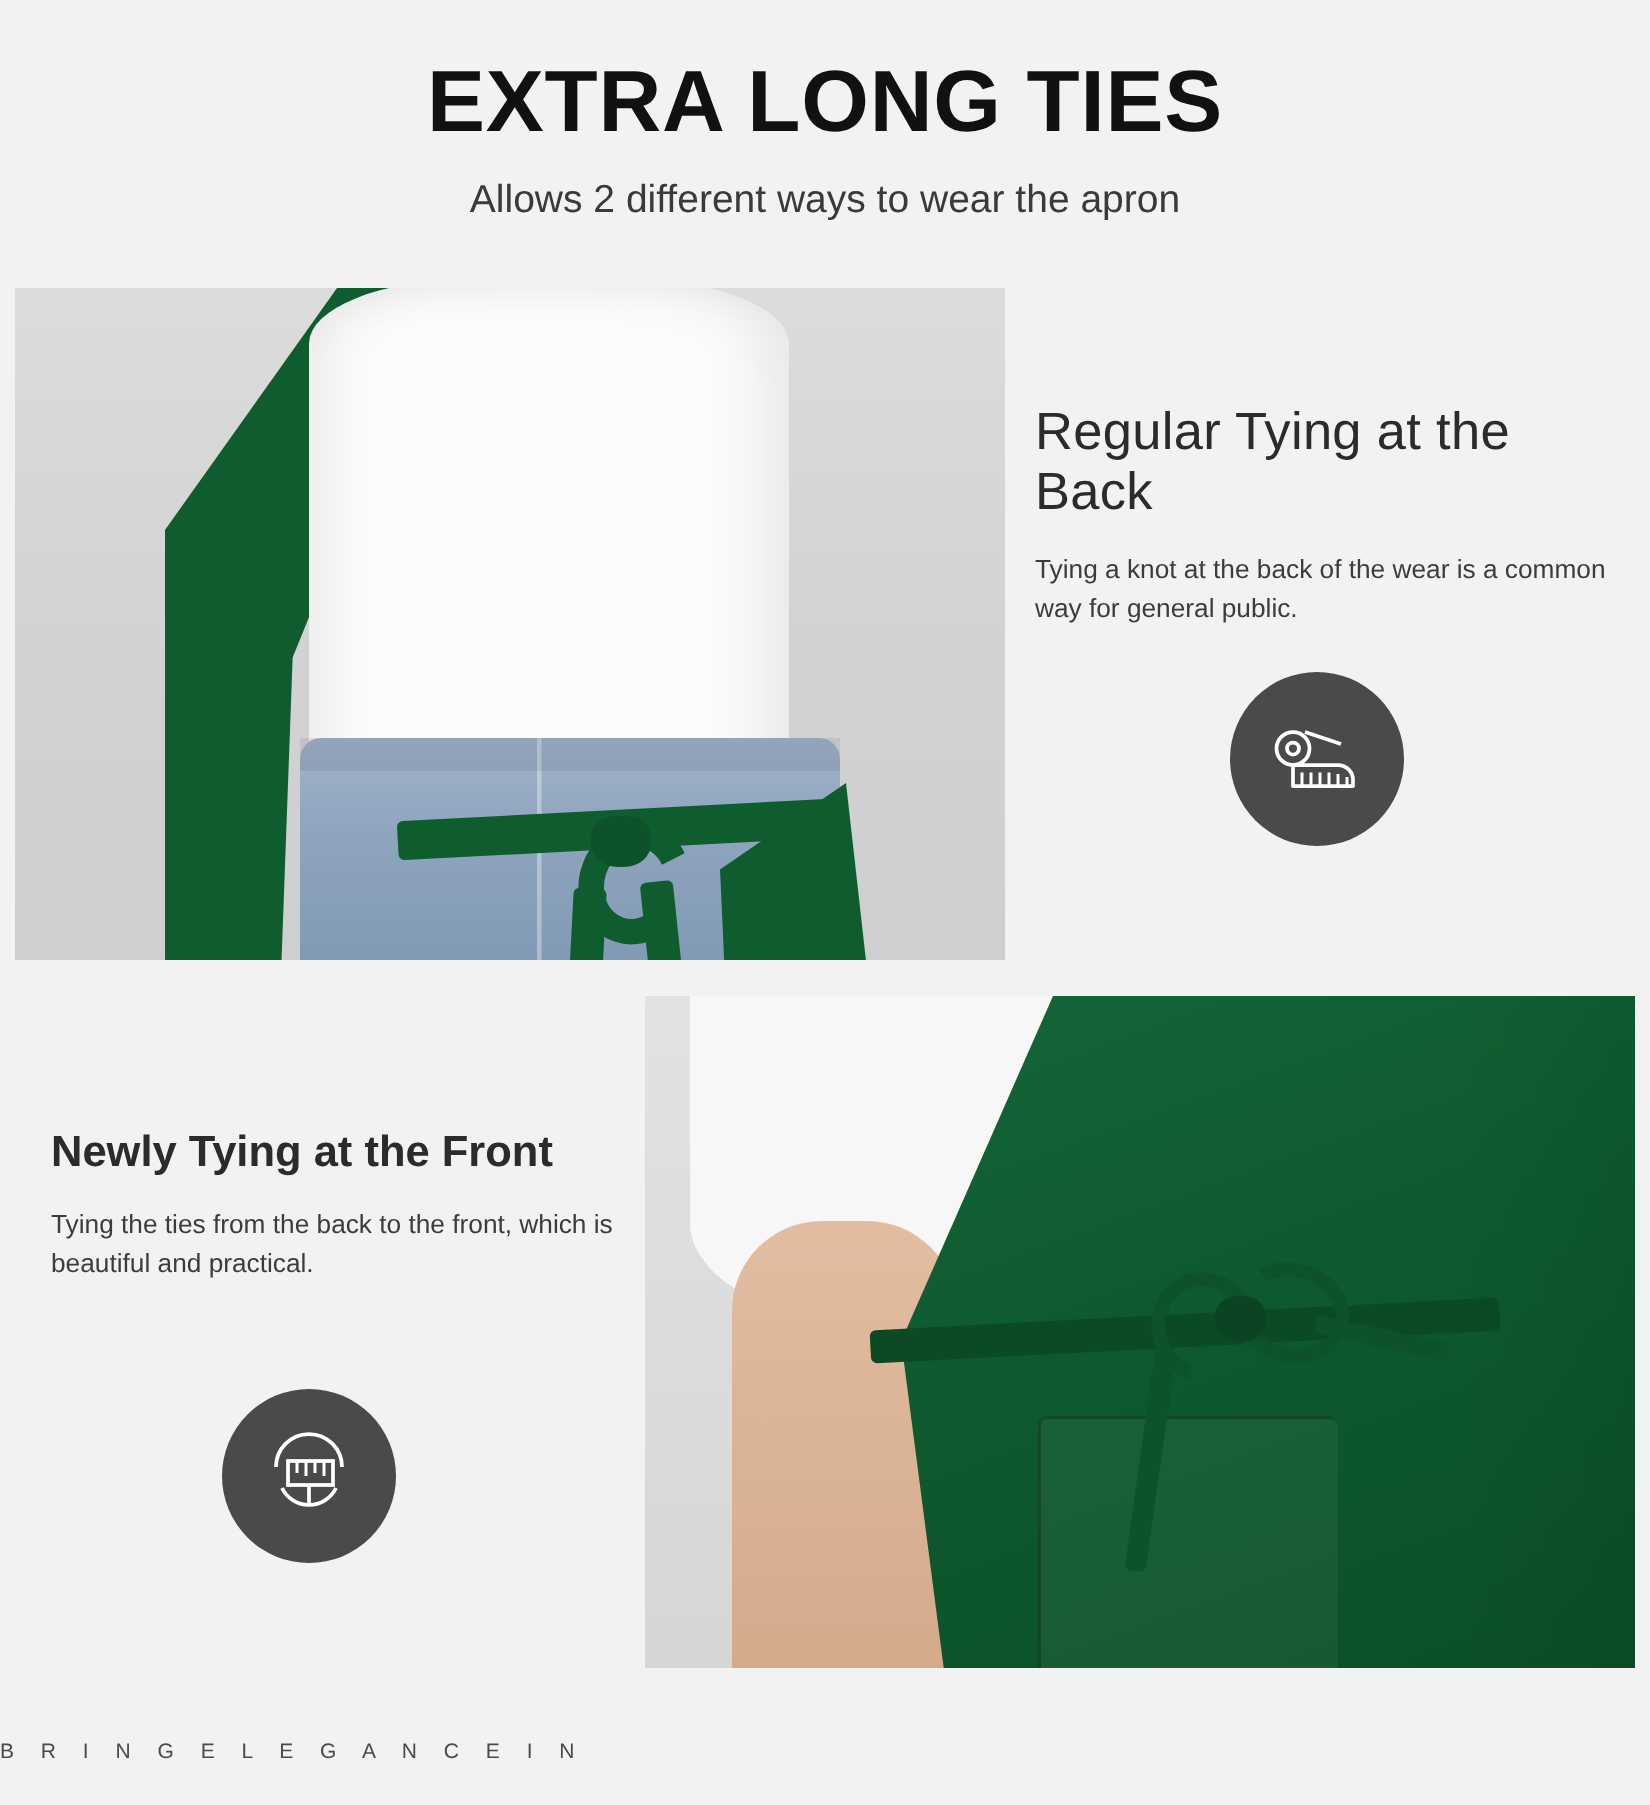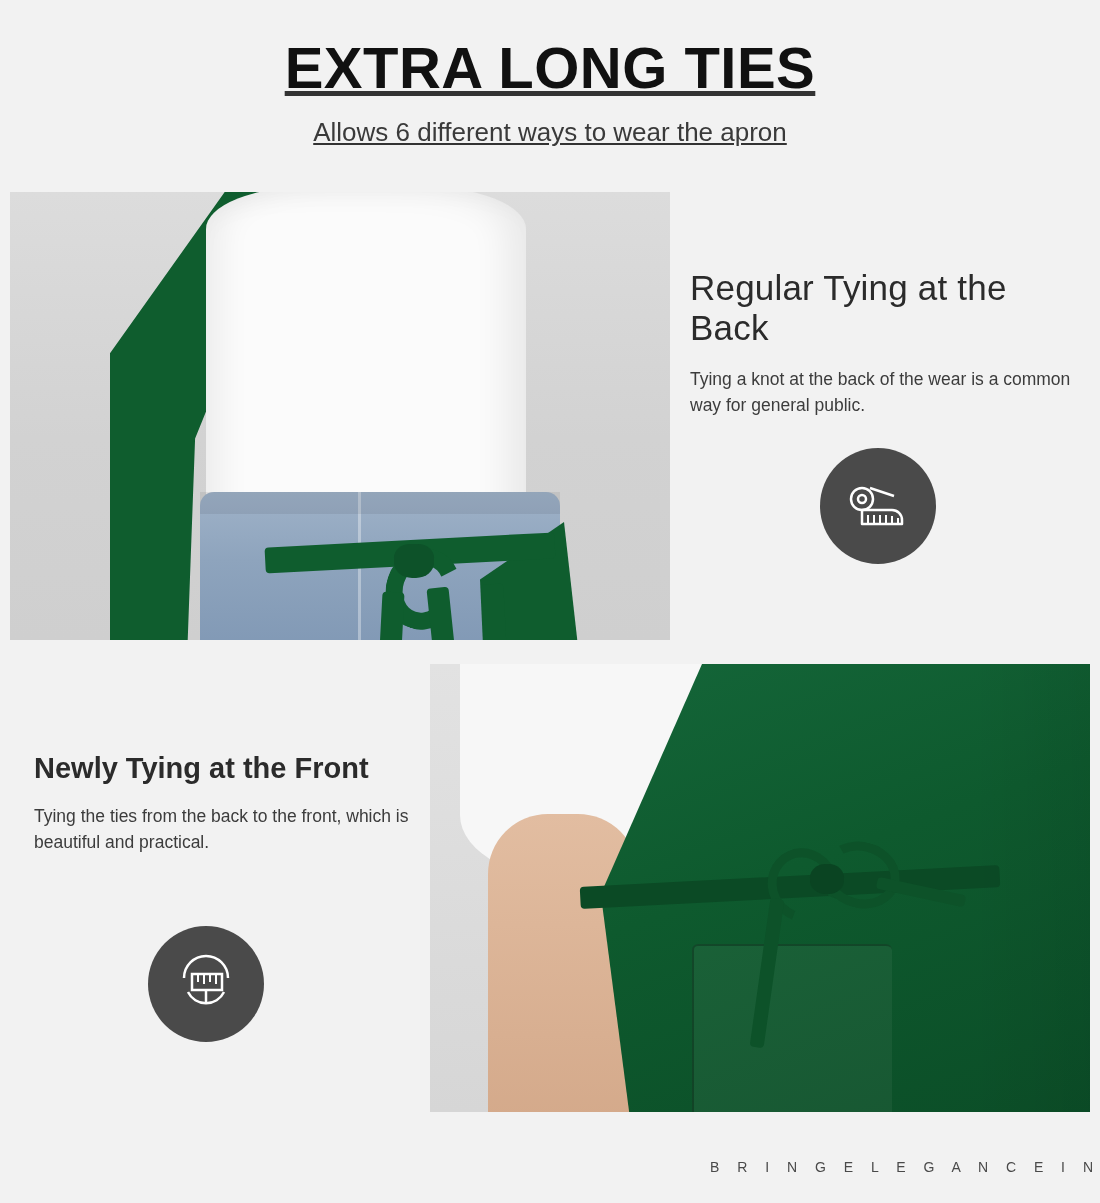--- a/index.html
+++ b/index.html
@@ -15,21 +15,20 @@
     font-family: "Liberation Sans", sans-serif;
     color: #333;
     overflow: hidden;
   }
 
   
   .header {
     width: 100%;
     padding-top: 38px;
     text-align: center;
-    text-decoration: underline;
   }
   .title {
     font-size: 58px;
     font-weight: bold;
     letter-spacing: 0.5px;
     color: #111;
     line-height: 1.05;
     margin: 0;
   }
   .subtitle {
@@ -125,21 +124,21 @@
     color: #3c3c3c;
     margin-top: 18px;
   }
 
   
   .footer {
     position: absolute;
     left: 0;
     bottom: 28px;
     width: 100%;
-    text-align: right;
+    text-align: left;
     font-size: 14px;
     letter-spacing: 7px;
     color: #4a4a4a;
   }
 
   
   .p1-bg {
     position: absolute; inset: 0;
     background: linear-gradient(180deg,#dcdcdc 0%, #d2d2d2 55%, #cfcfcf 100%);
   }
@@ -316,21 +315,21 @@
   .p2-shadow {
     position: absolute; right: 0; top: 0; width: 120px; height: 100%;
     background: linear-gradient(90deg, rgba(0,0,0,0) 0%, rgba(0,0,0,0.06) 100%);
   }
 </style>
 </head>
 <body>
 
 <div class="header">
   <h1 class="title">EXTRA LONG TIES</h1>
-  <div class="subtitle">Allows 6 different ways to wear the apron</div>
+  <div class="subtitle">Allows 2 different ways to wear the apron</div>
 </div>
 
 <div class="section-one">
 
   <div class="photo-back">
     <div class="p1-bg"></div>
     <div class="p1-apronL"></div>
     <div class="p1-shirt"></div>
     <div class="p1-jeans"></div>
     <div class="p1-apronR"></div>

